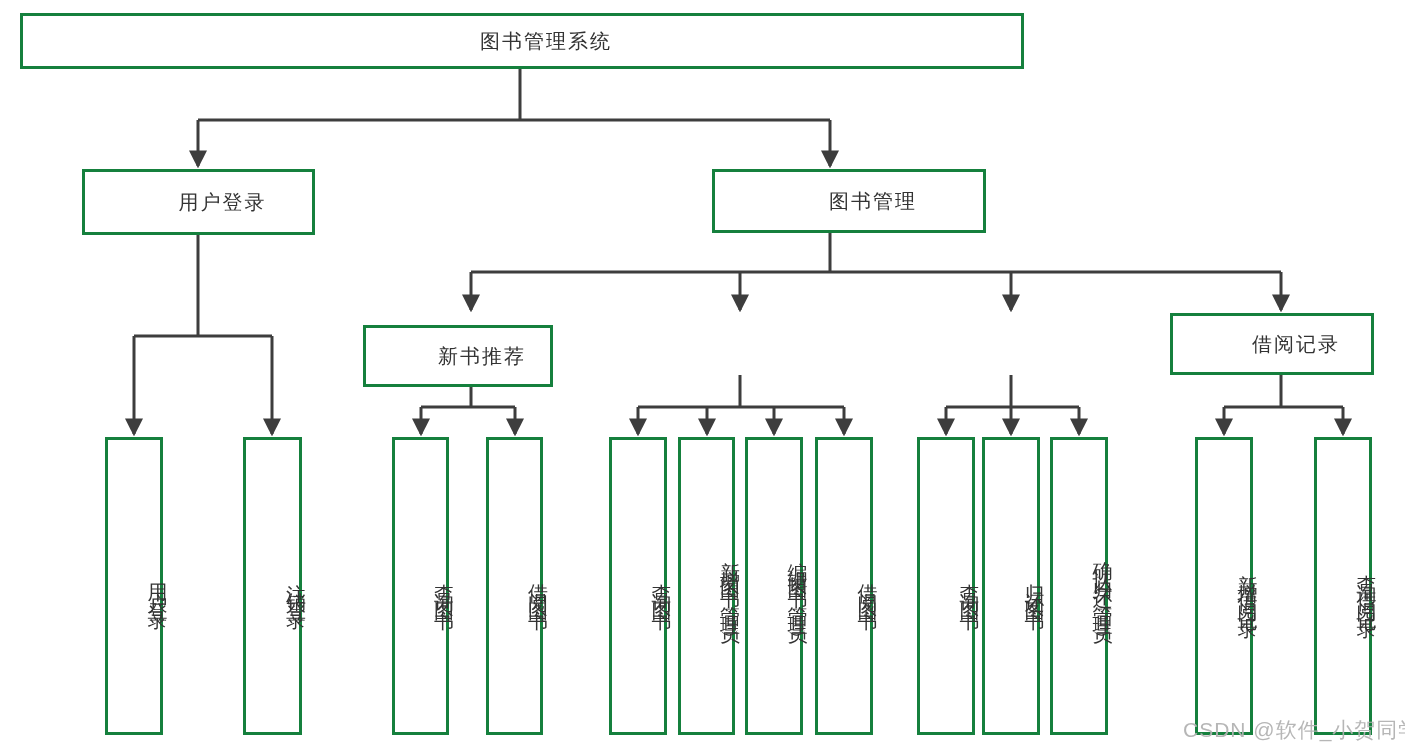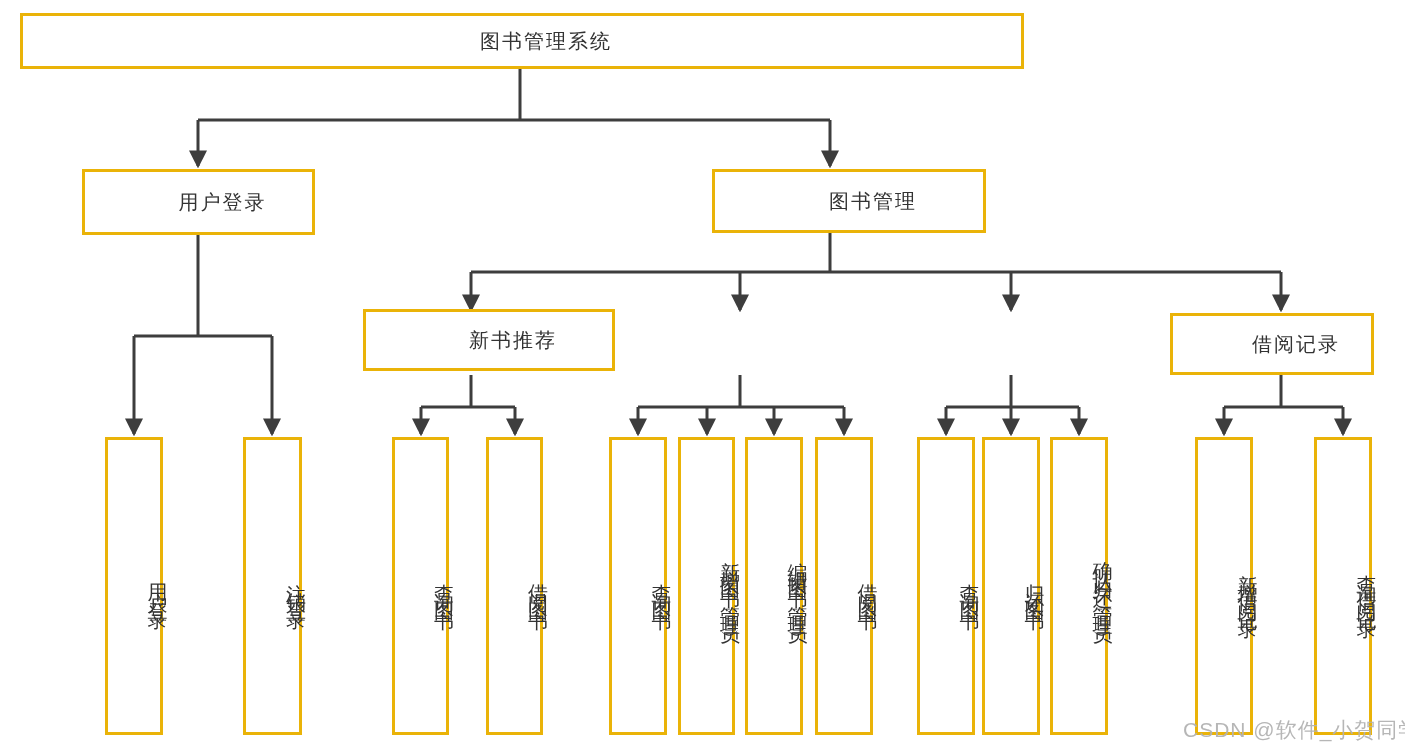--- a/index.html
+++ b/index.html
@@ -17,21 +17,21 @@
   }
   #connectors {
     position: absolute;
     left: 0; top: 0;
     width: 1405px;
     height: 747px;
   }
   .box {
     position: absolute;
     box-sizing: border-box;
-    border: 3px solid #eab308;
+    border: 3px solid #15803d;
     background: #ffffff;
     display: flex;
     align-items: center;
     justify-content: center;
     color: #333333;
     z-index: 2;
     padding-left: 48px;
   }
   .hbox span {
     font-size: 20px;
@@ -105,21 +105,21 @@
     <span>图书管理系统</span>
   </div>
 
   <div class="box hbox" style="left:82px;top:169px;width:233px;height:66px">
     <span>用户登录</span>
   </div>
   <div class="box hbox" style="left:712px;top:169px;width:274px;height:64px">
     <span>图书管理</span>
   </div>
 
-  <div class="box hbox" style="left:363px;top:309px;width:252px;height:62px">
+  <div class="box hbox" style="left:363px;top:325px;width:190px;height:62px">
     <span>新书推荐</span>
   </div>
   <div class="box hbox" style="left:1170px;top:313px;width:204px;height:62px">
     <span>借阅记录</span>
   </div>
 
   <div class="box vbox" style="left:105px;top:437px;width:58px;height:298px">
     <span>用户登录</span>
   </div>
   <div class="box vbox" style="left:243px;top:437px;width:59px;height:298px">

